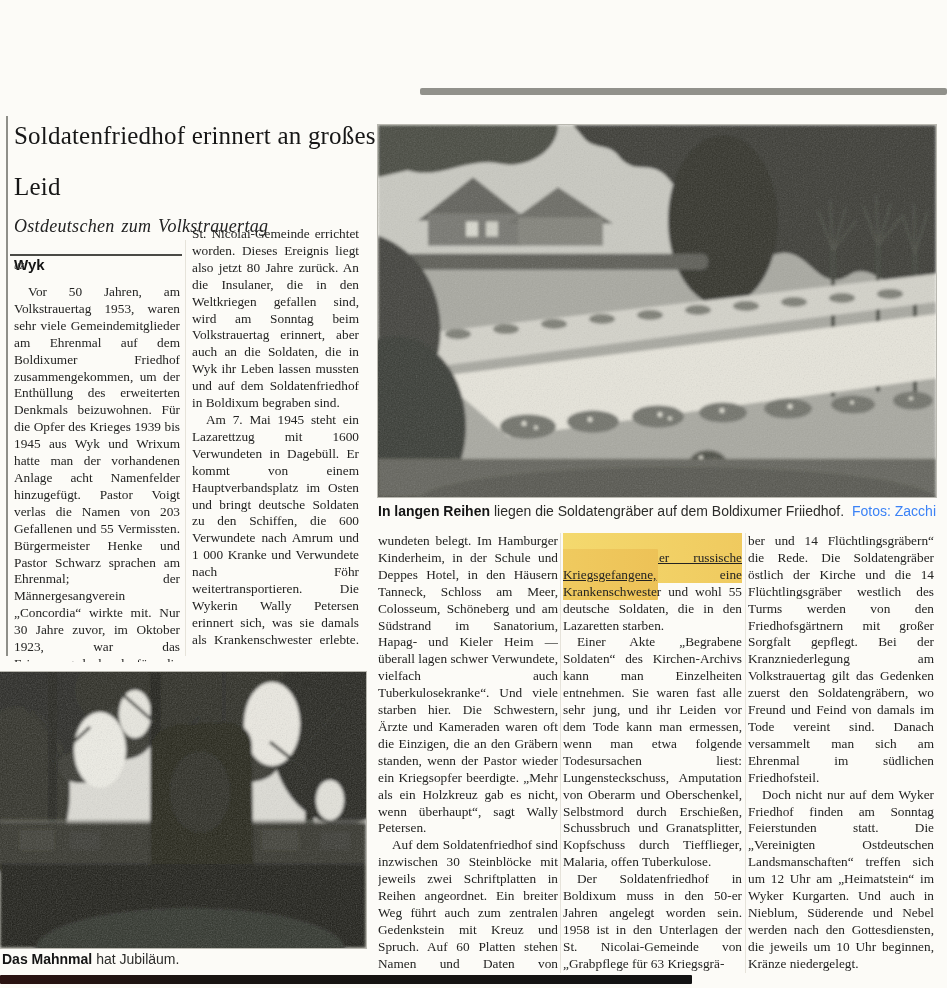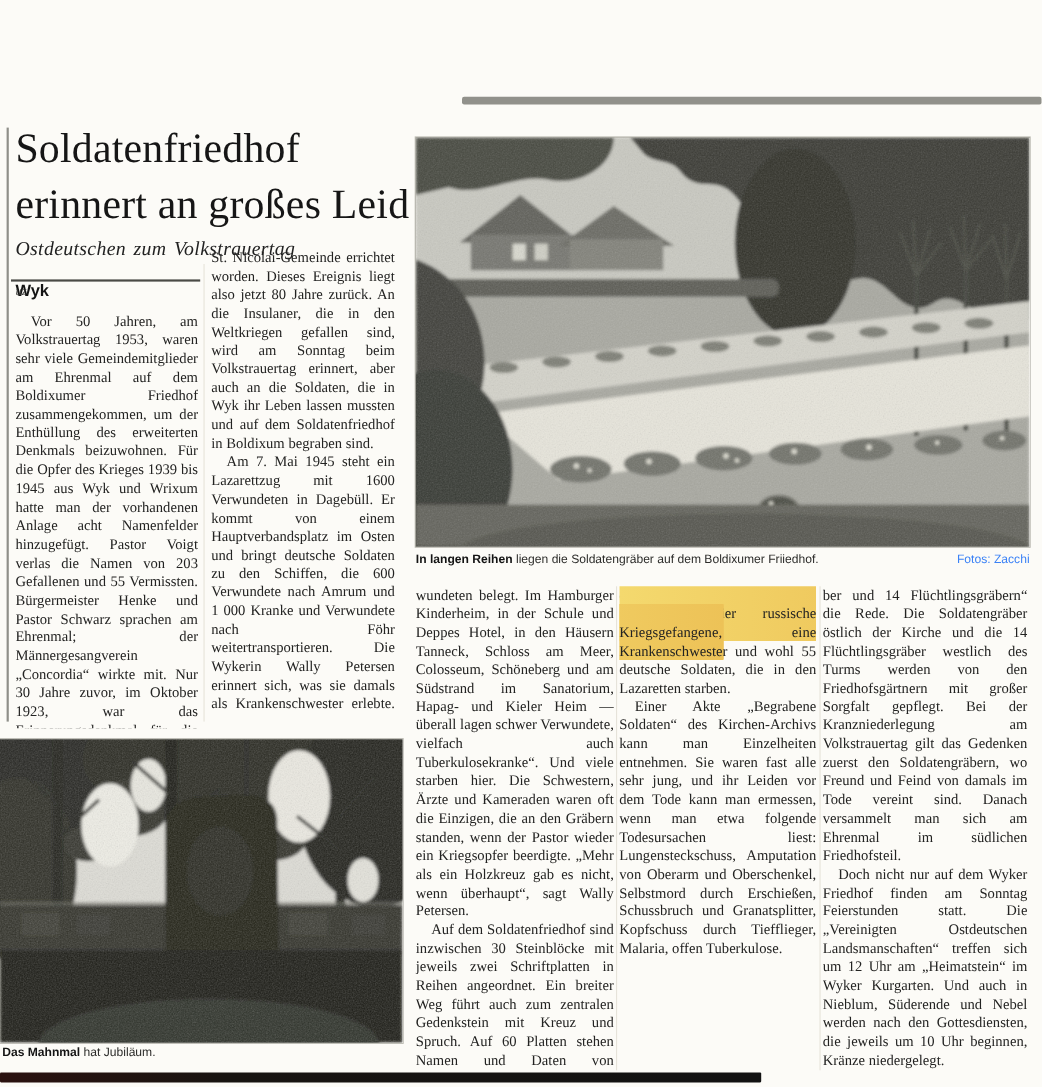--- a/index.html
+++ b/index.html
@@ -7,21 +7,21 @@
     width:947px;height:988px;position:relative;overflow:hidden;
     background:#fcfbf7;
     font-family:"Liberation Serif", serif;
     color:#1e1e1e;
   }
   .abs{position:absolute;}
   
   .left-rule{left:6px;top:116px;width:2px;height:540px;background:#8f8f89;}
   .headline{
     left:14px;top:110px;width:372px;
-    font-size:38px;line-height:51px;font-weight:500;color:#161616;
+    font-size:25px;line-height:51px;font-weight:500;color:#161616;
     letter-spacing:.2px;margin:0;
   }
   .subhead{
     left:14px;top:216px;width:360px;
     font-style:italic;font-size:18px;color:#222;letter-spacing:.3px;word-spacing:2px;
   }
   .kicker{
     left:14px;top:236px;font-family:"Liberation Sans",sans-serif;
     font-weight:700;font-size:15px;color:#141414;margin-top:20px;
   }
@@ -40,30 +40,30 @@
   .col2{left:192px;top:226px;width:167px;height:424px;}
   .col3{left:378px;top:533px;width:180px;height:442px;}
   .col4{left:563px;top:533px;width:179px;height:442px;}
   .col5{left:748px;top:533px;width:186px;height:442px;}
   .gutter{width:1px;background:#e6e3da;}
   .g1{left:185px;top:240px;height:416px;}
   .g2{left:560px;top:533px;height:440px;}
   .g3{left:745px;top:533px;height:440px;}
   mark.hl{
     background:linear-gradient(90deg,#f4d96e,#edc257);
-    color:inherit;padding:18px 2px;border-radius:1px;
+    color:inherit;padding:18px 2px;border-radius:1px;text-decoration:underline;
   }
   
   .photo{display:block;}
   .photo svg{display:block;width:100%;height:100%;}
   .photo-top{left:378px;top:125px;width:558px;height:372px;box-shadow:0 0 0 1px #b9b8b0;}
   .scan-strip{left:420px;top:88px;width:527px;height:7px;background:#6e6e67;opacity:.75;border-radius:2px;}
   .photo-bottom{left:0;top:672px;width:366px;height:276px;box-shadow:0 0 0 1px #b9b8b0;}
   .caption{
-    font-family:"Liberation Sans",sans-serif;font-size:11px;color:#2c2c2a;
+    font-family:"Liberation Sans",sans-serif;font-size:14px;color:#2c2c2a;
     display:flex;justify-content:space-between;
   }
   .caption b{font-weight:700;color:#141414;}
   .caption-top{left:378px;top:503px;width:558px;}
   .caption-bottom{left:2px;top:951px;width:360px;}
   .credit{color:#3b82f6;}
   
   .bottom-bar{left:0;top:975px;width:692px;height:9px;
     background:linear-gradient(90deg,#2b1210 0%,#181411 30%,#121212 100%);border-radius:1px;}
 </style>
@@ -180,20 +180,21 @@
 </div>
 
 <div class="col col3">
   <p>wundeten belegt. Im Hamburger Kinderheim, in der Schule und Deppes Hotel, in den Häusern Tanneck, Schloss am Meer, Colosseum, Schöneberg und am Südstrand im Sanatorium, Hapag- und Kieler Heim — überall lagen schwer Verwundete, vielfach auch Tuberkulosekranke“. Und viele starben hier. Die Schwestern, Ärzte und Kameraden waren oft die Einzigen, die an den Gräbern standen, wenn der Pastor wieder ein Kriegsopfer beerdigte. „Mehr als ein Holzkreuz gab es nicht, wenn überhaupt“, sagt Wally Petersen.</p>
   <p class="indent">Auf dem Soldatenfriedhof sind inzwischen 30 Steinblöcke mit jeweils zwei Schriftplatten in Reihen angeordnet. Ein breiter Weg führt auch zum zentralen Gedenkstein mit Kreuz und Spruch. Auf 60 Platten stehen Namen und Daten von Kriegstoten, die nicht</p>
 </div>
 
 <div class="col col4">
   <p><span>direkt zur Gemeinde gehörten. </span><mark class="hl">Es sind vier russische Kriegsgefangene,</mark><span> eine Krankenschwester und wohl 55 deutsche Soldaten, die in den Lazaretten starben.</span></p>
   <p class="indent">Einer Akte „Begrabene Soldaten“ des Kirchen-Archivs kann man Einzelheiten entnehmen. Sie waren fast alle sehr jung, und ihr Leiden vor dem Tode kann man ermessen, wenn man etwa folgende Todesursachen liest: Lungensteckschuss, Amputation von Oberarm und Oberschenkel, Selbstmord durch Erschießen, Schussbruch und Granatsplitter, Kopfschuss durch Tiefflieger, Malaria, offen Tuberkulose.</p>
+  <p class="indent">Der Soldatenfriedhof in Boldixum muss in den 50-er Jahren angelegt worden sein. 1958 ist in den Unterlagen der St. Nicolai-Gemeinde von „Grabpflege für 63 Kriegsgrä-</p>
 </div>
 
 <div class="col col5">
   <p>ber und 14 Flüchtlingsgräbern“ die Rede. Die Soldatengräber östlich der Kirche und die 14 Flüchtlingsgräber westlich des Turms werden von den Friedhofsgärtnern mit großer Sorgfalt gepflegt. Bei der Kranzniederlegung am Volkstrauertag gilt das Gedenken zuerst den Soldatengräbern, wo Freund und Feind von damals im Tode vereint sind. Danach versammelt man sich am Ehrenmal im südlichen Friedhofsteil.</p>
   <p class="indent">Doch nicht nur auf dem Wyker Friedhof finden am Sonntag Feierstunden statt. Die „Vereinigten Ostdeutschen Landsmanschaften“ treffen sich um 12 Uhr am „Heimatstein“ im Wyker Kurgarten. Und auch in Nieblum, Süderende und Nebel werden nach den Gottesdiensten, die jeweils um 10 Uhr beginnen, Kränze niedergelegt.</p>
 </div>
 
 <figure class="abs photo photo-bottom" style="margin:0;">
   <svg viewBox="0 0 366 276" preserveAspectRatio="none">
     <defs>

